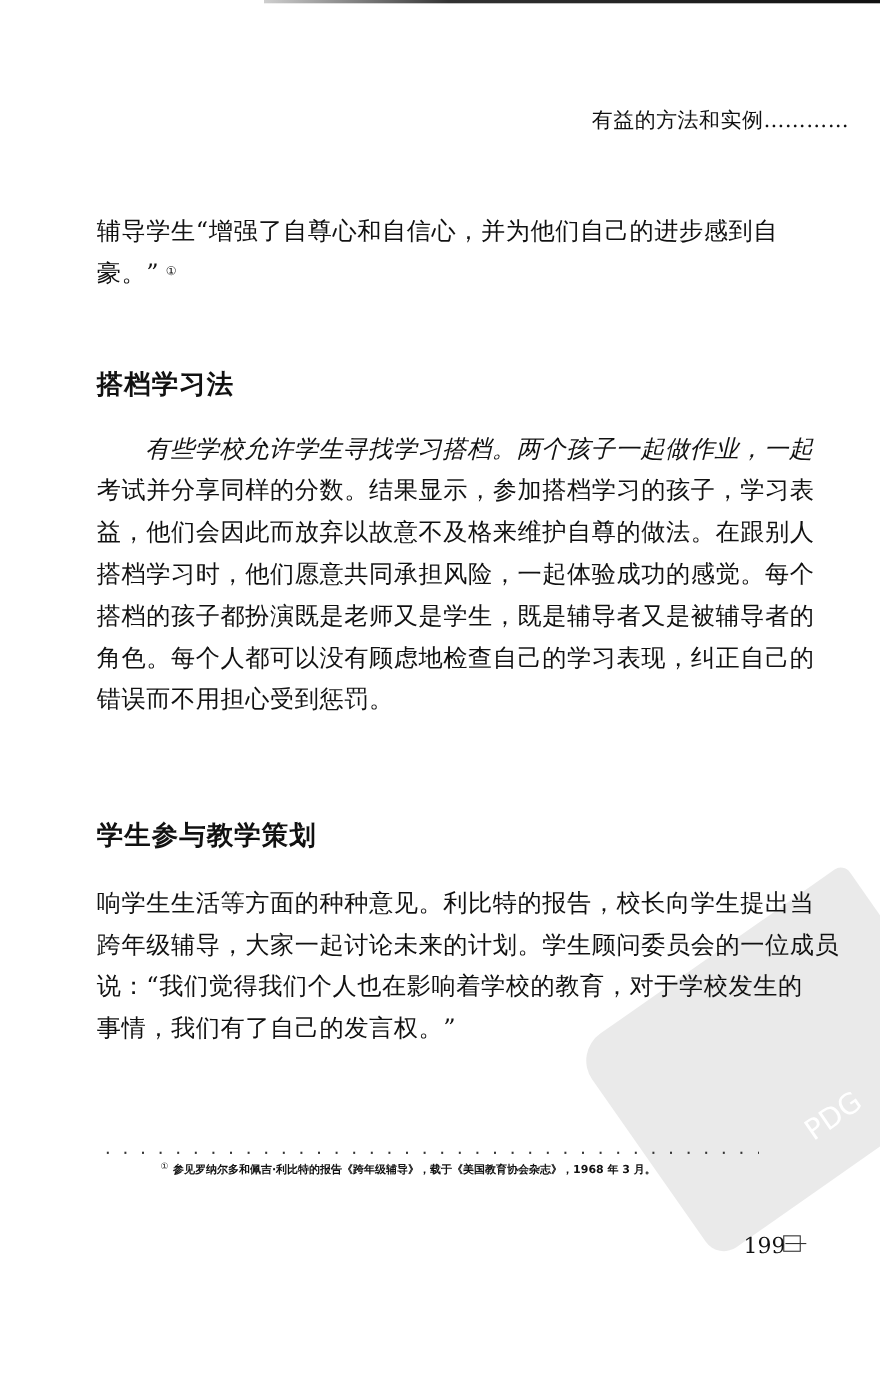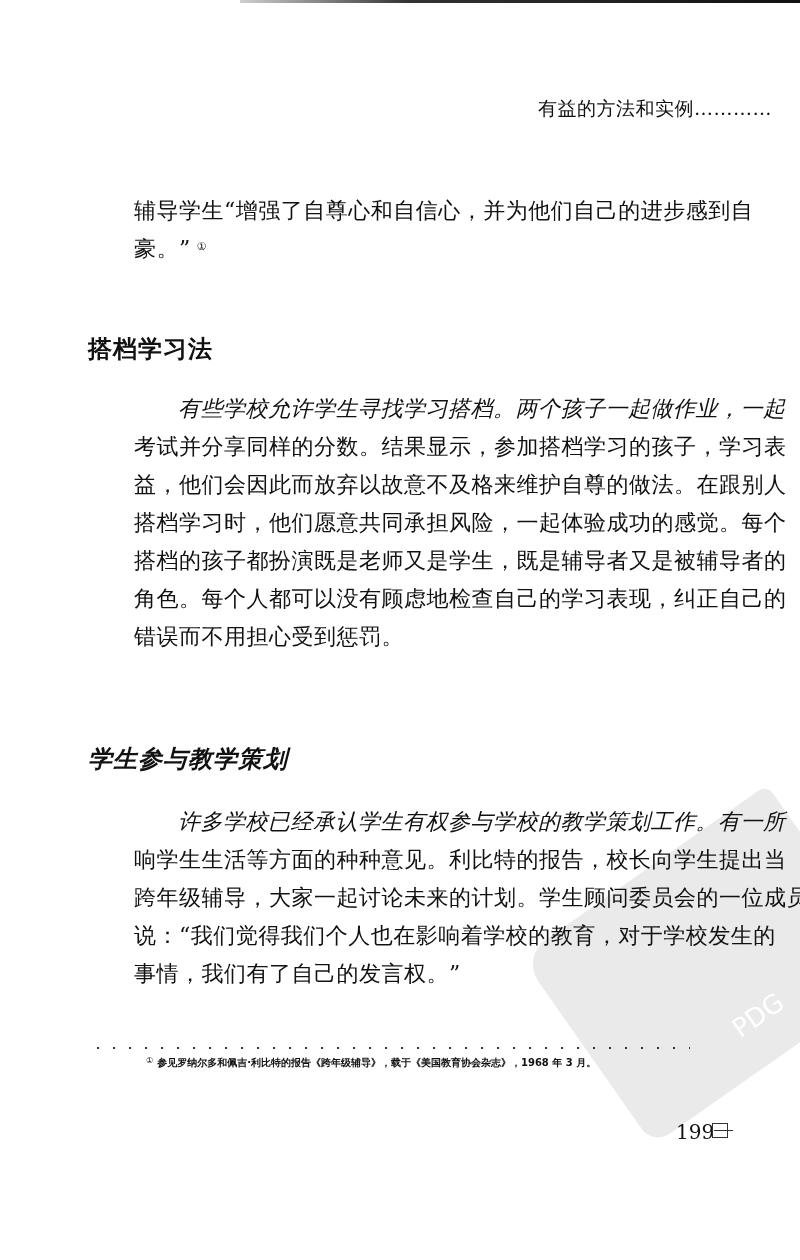--- a/index.html
+++ b/index.html
@@ -8,21 +8,21 @@
     font-family: "DejaVu Serif", "Liberation Serif", serif; color: #111;
   }
   .top-rule {
     position: absolute; left: 240px; top: 0; width: 560px; height: 3px;
     background: linear-gradient(to right, #cfcfcf 0%, #333 30%, #111 100%);
   }
   .running-header {
     position: absolute; left: 538px; top: 96px; font-size: 19px; letter-spacing: 0.5px; white-space: nowrap;
   }
   .para { position: absolute; left: 88px; width: 640px; font-size: 22px; line-height: 38px; margin: 0; text-align: justify; letter-spacing: 0.5px; }
-  .para .line { display: block; white-space: nowrap; margin-left: 46px; }
+  .para .line { display: block; white-space: nowrap; }
   .indent { padding-left: 44px; font-style: italic; }
   .heading { position: absolute; left: 88px; font-family: "DejaVu Sans", "Liberation Sans", sans-serif; font-weight: bold; font-size: 24px; letter-spacing: 1px; }
   sup { font-size: 11px; vertical-align: top; position: relative; top: -2px; margin-left: 6px; }
   .dotted-rule { position: absolute; left: 90px; top: 1047px; width: 600px; height: 2px; background-image: radial-gradient(circle, #333 1px, transparent 1.3px); background-size: 16px 2px; }
   .footnote { position: absolute; left: 100px; top: 1056px; font-family: "DejaVu Sans", "Liberation Sans", sans-serif; font-size: 10px; font-weight: bold; white-space: nowrap; margin-left: 46px; }
   .footnote .mark { font-weight: normal; font-size: 8px; margin-right: 4px; vertical-align: top; }
   .page-number { position: absolute; left: 676px; top: 1120px; font-size: 20px; }
   .page-icon { position: absolute; left: 712px; top: 1123px; width: 16px; height: 15px; border: 1.5px solid #333; box-sizing: border-box; }
   .page-icon::after { content: ""; position: absolute; left: 1px; right: -6px; top: 6px; border-top: 1.5px solid #333; }
   .watermark {
@@ -52,23 +52,22 @@
 <p class="para" style="top:390px;">
   <span class="line indent">有些学校允许学生寻找学习搭档。两个孩子一起做作业，一起</span>
   <span class="line">考试并分享同样的分数。结果显示，参加搭档学习的孩子，学习表</span>
   <span class="line">益，他们会因此而放弃以故意不及格来维护自尊的做法。在跟别人</span>
   <span class="line">搭档学习时，他们愿意共同承担风险，一起体验成功的感觉。每个</span>
   <span class="line">搭档的孩子都扮演既是老师又是学生，既是辅导者又是被辅导者的</span>
   <span class="line">角色。每个人都可以没有顾虑地检查自己的学习表现，纠正自己的</span>
   <span class="line">错误而不用担心受到惩罚。</span>
 </p>
 
-<div class="heading" style="top:743px;font-style:italic;">学生参与教学策划</div>
+<div class="heading" style="top:743px;">学生参与教学策划</div>
 <p class="para" style="top:803px;">
-  <span class="line indent">许多学校已经承认学生有权参与学校的教学策划工作。有一所</span>
   <span class="line">响学生生活等方面的种种意见。利比特的报告，校长向学生提出当</span>
   <span class="line">跨年级辅导，大家一起讨论未来的计划。学生顾问委员会的一位成员</span>
   <span class="line">说：“我们觉得我们个人也在影响着学校的教育，对于学校发生的</span>
   <span class="line">事情，我们有了自己的发言权。”</span>
 </p>
 
 <div class="dotted-rule"></div>
 <div class="footnote">
   <span class="mark">①</span><span>参见罗纳尔多和佩吉·利比特的报告《跨年级辅导》，载于《美国教育协会杂志》，1968 年 3 月。</span>
 </div>

